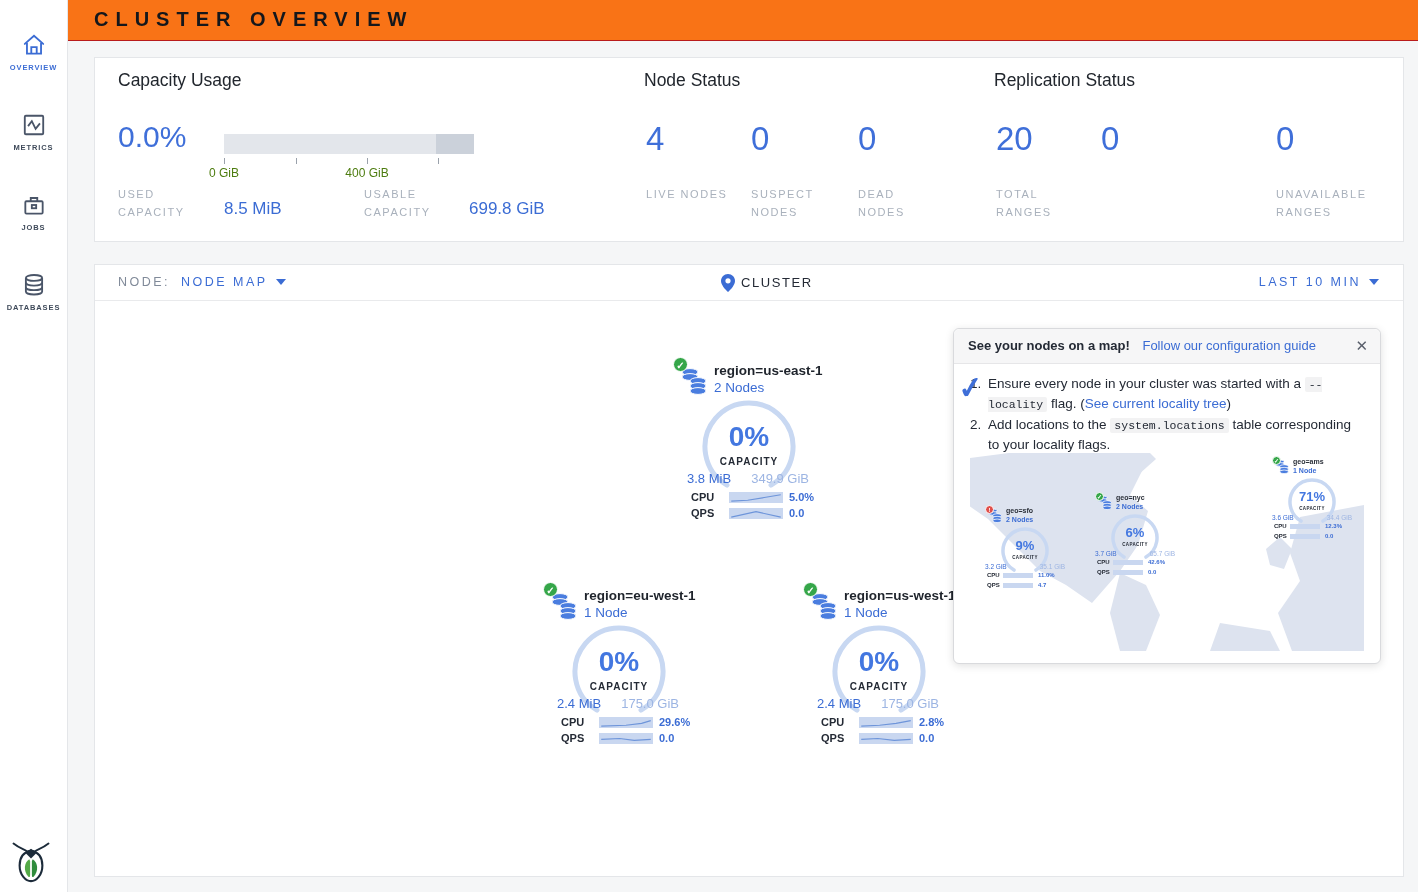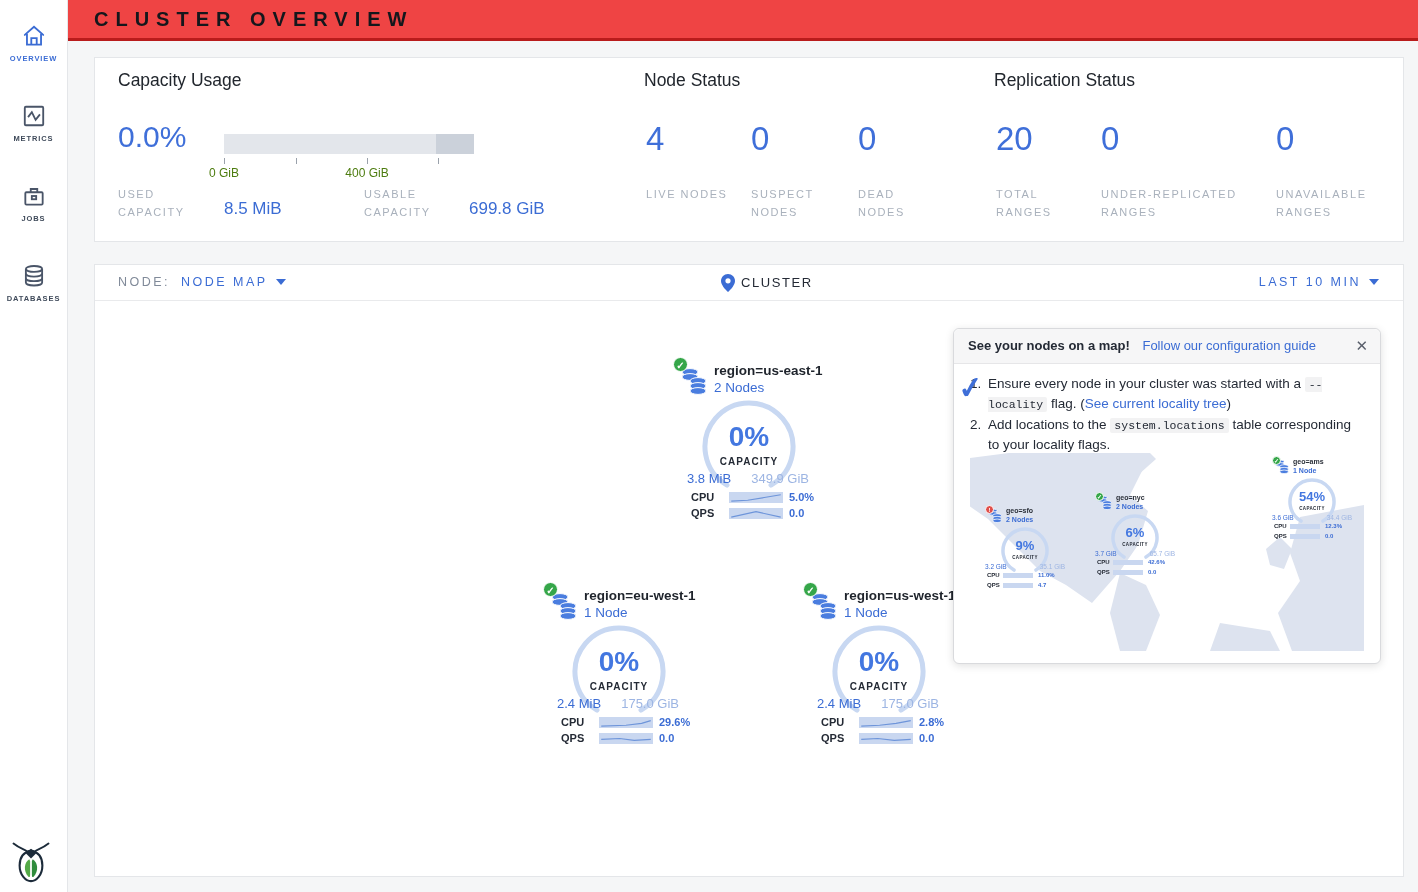--- a/index.html
+++ b/index.html
@@ -3,30 +3,30 @@
 <meta charset="utf-8">
 <style>
   * { margin:0; padding:0; box-sizing:border-box; }
   html,body { width:1418px; height:892px; overflow:hidden; background:#f5f6f7;
     font-family:"Liberation Sans", sans-serif; color:#242a35; }
 
   
   .sidebar { position:absolute; left:0; top:0; width:68px; height:892px;
     background:#fff; border-right:1px solid #e4e6e9; z-index:5; }
   .nav-item { display:flex; flex-direction:column; align-items:center; gap:5px;
-    padding-top:23px; height:80px; cursor:pointer; }
+    padding-top:32px; height:80px; cursor:pointer; }
   .nav-item .lbl { font-size:7.5px; font-weight:bold; letter-spacing:.12em; color:#3f4a5a; }
   .nav-item.active .lbl { color:#3b6cd4; }
   .nav-item svg { width:26px; height:26px; stroke:#4a5568; fill:none; stroke-width:1.7; }
   .nav-item.active svg { stroke:#3b6cd4; }
   .crl-logo { position:absolute; left:10px; bottom:8px; width:42px; height:46px; }
 
   
   .titlebar { position:absolute; left:68px; top:0; width:1350px; height:41px;
-    background:#ef4444; border-bottom:3px solid #b91c1c; }
+    background:#f97316; border-bottom:1px solid #b91c1c; }
   .page-title { position:absolute; left:26px; top:8px; font-size:20px; font-weight:600;
     letter-spacing:7px; color:#14171c; }
 
   
   .panel { position:absolute; background:#fff; border:1px solid #e4e6e9; }
   .summary { left:94px; top:57px; width:1310px; height:185px; }
   .sec-title { position:absolute; font-size:17.5px; font-weight:400; color:#21262d; }
   .big-num { position:absolute; font-size:33px; font-weight:300; color:#3f6fd9; }
   .dim-label { position:absolute; font-size:11px; letter-spacing:.14em; color:#a9b1bc;
     line-height:1.6; text-transform:uppercase; }
@@ -185,21 +185,20 @@
   <div class="big-num" style="left:763px; top:62px;">0</div>
   <div class="dim-label" style="left:551px; top:128px; width:85px;">LIVE NODES</div>
   <div class="dim-label" style="left:656px; top:128px; width:85px;">SUSPECT NODES</div>
   <div class="dim-label" style="left:763px; top:128px; width:85px;">DEAD NODES</div>
 
   <div class="sec-title" style="left:899px; top:12px;">Replication Status</div>
   <div class="big-num" style="left:901px; top:62px;">20</div>
   <div class="big-num" style="left:1006px; top:62px;">0</div>
   <div class="big-num" style="left:1181px; top:62px;">0</div>
   <div class="dim-label" style="left:901px; top:128px; width:90px;">TOTAL RANGES</div>
-  <div class="dim-label" style="left:1006px; top:128px; width:160px;">UNDER-REPLICATED RANGES</div>
   <div class="dim-label" style="left:1181px; top:128px; width:120px;">UNAVAILABLE RANGES</div>
 </div>
 
 <div class="panel mapwrap">
   <div class="viewbar">
     <span class="vb-label" style="left:23px;">NODE:</span>
     <span class="vb-link" style="left:86px;"><span>NODE MAP</span><span class="caret"></span></span>
     <svg style="position:absolute; left:626px; top:9px;" width="14" height="18" viewBox="0 0 14 18">
       <path d="M7 0 C10.9 0 14 3.1 14 7 C14 12 7 18 7 18 C7 18 0 12 0 7 C0 3.1 3.1 0 7 0 Z" fill="#3b6cd4"></path>
       <circle cx="7" cy="6.8" r="2.6" fill="#fff"></circle>
@@ -458,21 +457,21 @@
               <ellipse cx="19" cy="26" rx="8" ry="3.4"></ellipse>
           </g>
         </svg>
         <span class="badge">✓</span>
         <span class="m-title">geo=ams</span>
         <span class="m-nodes">1 Node</span>
         <div class="m-gauge">
           <svg width="48" height="48" viewBox="0 0 96 96">
               <path d="M26 86.1 A44 44 0 1 1 70 86.1" fill="none" stroke="#c8d8f2" stroke-width="7" stroke-linecap="round"></path>
             </svg>
-          <div class="m-pct">54%</div>
+          <div class="m-pct">71%</div>
           <div class="m-cap">CAPACITY</div>
         </div>
         <div class="m-vals">
           <span class="used">3.6 GiB</span>
           <span class="total">34.4 GiB</span>
         </div>
         <div class="m-row" style="top:65px;">
           <span class="ml">CPU</span>
             <span class="mband"></span>
             <span class="mv">12.3%</span>

